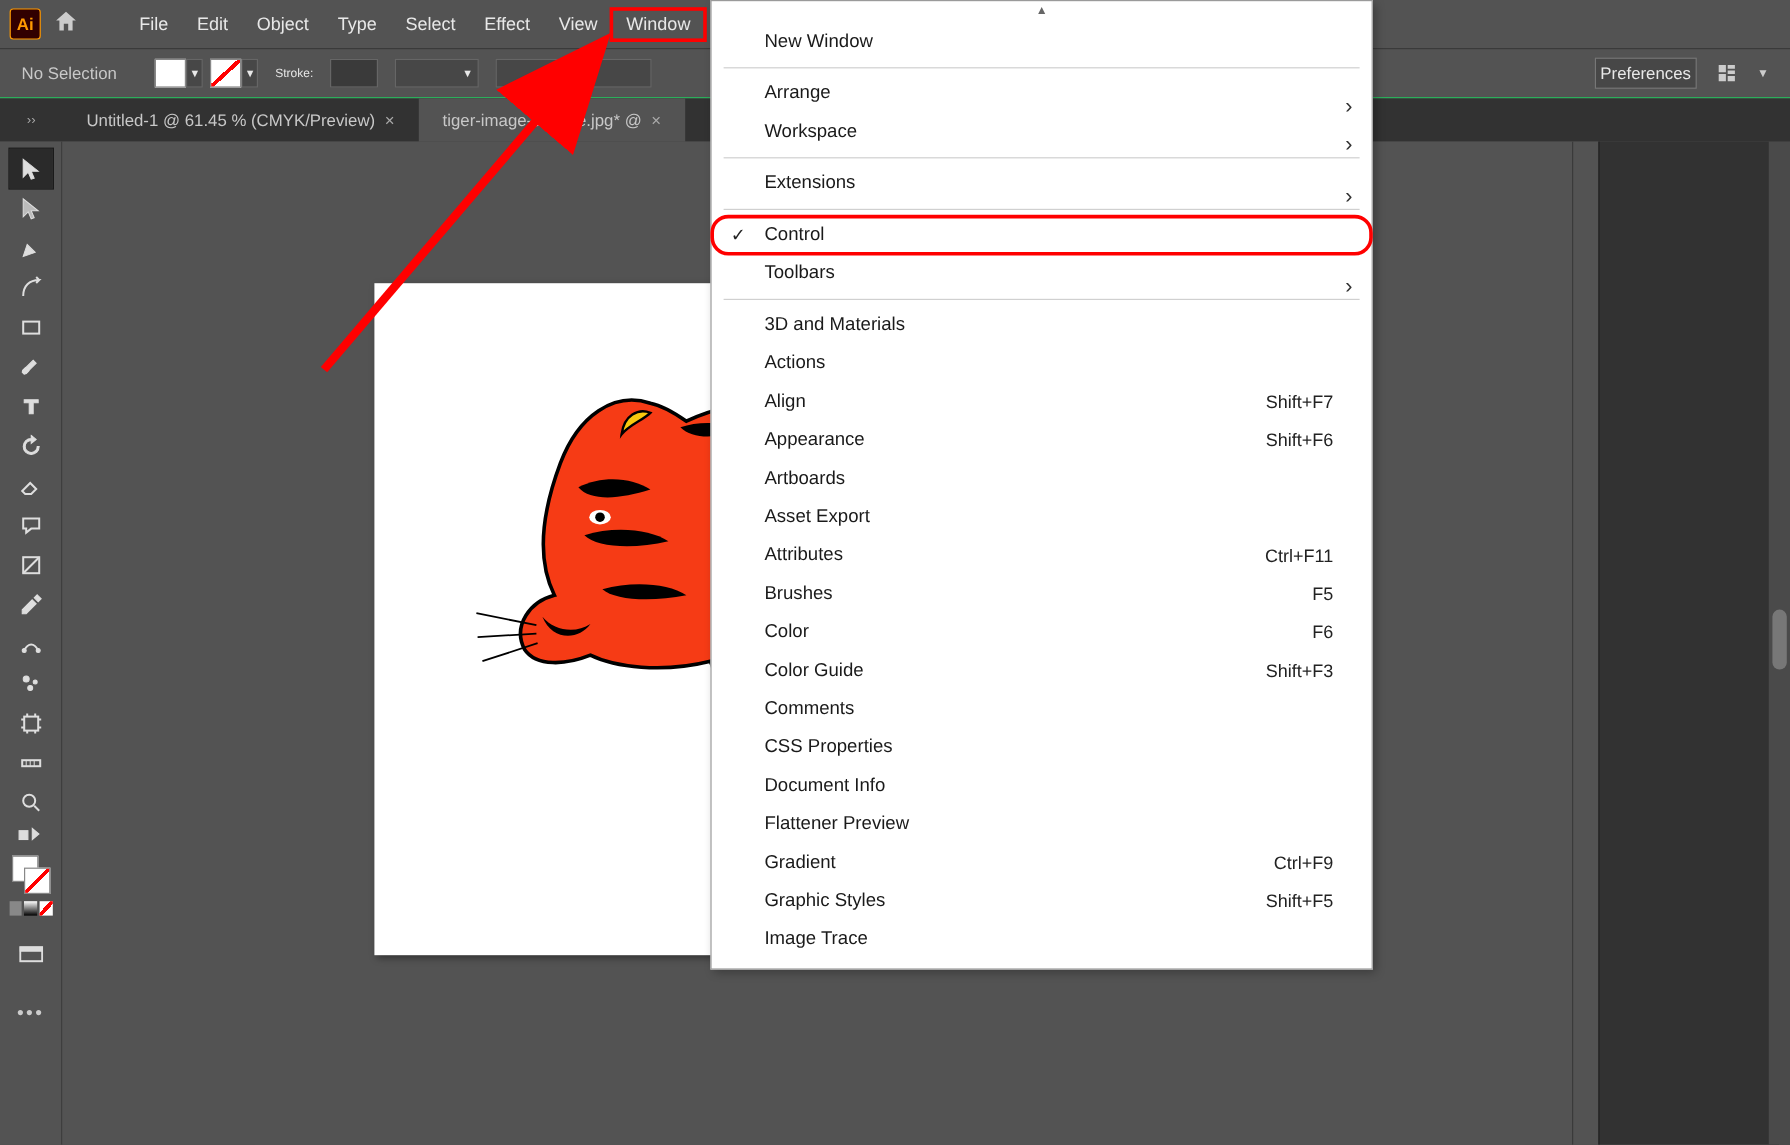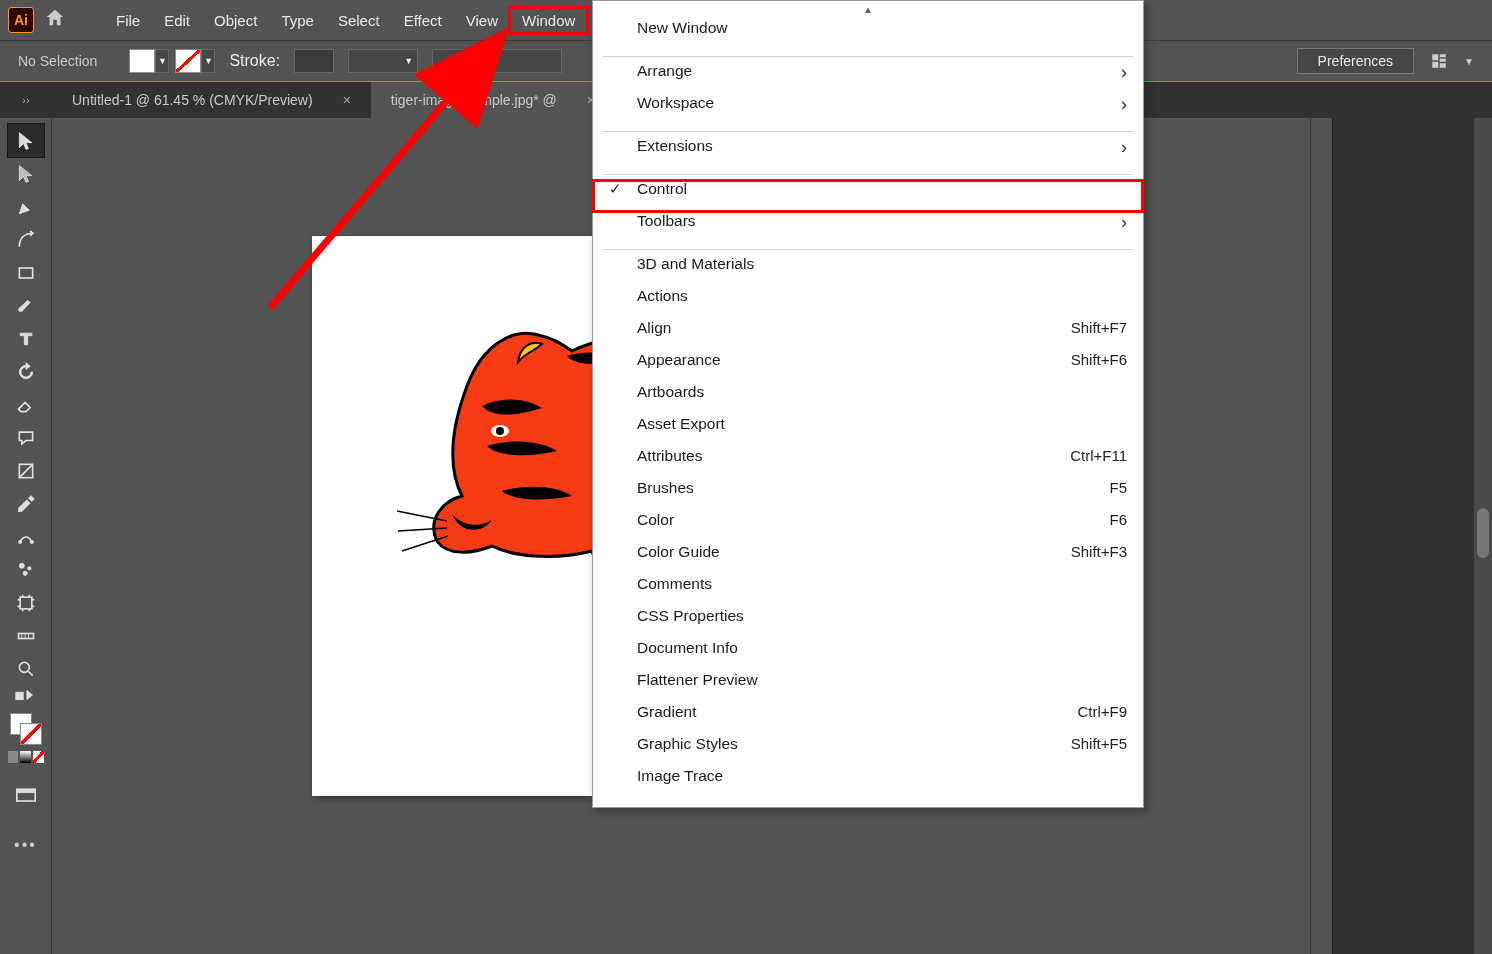--- a/index.html
+++ b/index.html
@@ -25,31 +25,31 @@
   .menubar .menu-item{padding:4px 12px;font-size:15px;color:var(--text-light);cursor:default;}
   .menubar .menu-item.active{outline:3px solid var(--highlight-red);outline-offset:-1px;}
   
   .controlbar{height:42px;background:var(--bg-dark);border-top:1px solid #3a3a3a;border-bottom:1px solid #22c55e;display:flex;align-items:center;padding:0 18px;gap:14px;}
   .controlbar .sel-label{font-size:14px;color:var(--text-mid);}
   .swatch{width:26px;height:24px;border:1px solid #888;display:inline-block;}
   .swatch.white{background:#fff;}
   .swatch.nostroke{background:#fff;position:relative;}
   .swatch.nostroke:after{content:"";position:absolute;left:0;top:0;right:0;bottom:0;background:linear-gradient(to top left,transparent 45%,red 45%,red 55%,transparent 55%);}
   .ctrl-drop{width:14px;height:24px;border:1px solid #666;background:#474747;display:inline-flex;align-items:center;justify-content:center;font-size:9px;}
-  .stroke-label{font-size:16px;color:var(--text-light);}
+  .stroke-label{font-size:10px;color:var(--text-light);}
   .stroke-field{width:40px;height:24px;background:#3a3a3a;border:1px solid #666;}
   .wide-drop{width:70px;height:24px;background:#474747;border:1px solid #666;display:flex;align-items:center;justify-content:flex-end;padding-right:4px;font-size:9px;}
   .opac-block{width:130px;height:24px;background:#474747;border:1px solid #666;}
   .spacer{flex:1;}
-  .pref-btn{padding:4px 20px;background:#474747;border:1px solid #777;font-size:14px;color:var(--text-light);}
+  .pref-btn{padding:4px 4px;background:#474747;border:1px solid #777;font-size:14px;color:var(--text-light);}
   .panel-icon{width:22px;height:22px;display:inline-flex;align-items:center;justify-content:center;}
   
   .tabstrip{height:36px;background:var(--bg-darkest);display:flex;align-items:stretch;}
   .tabstrip .expander{width:52px;display:flex;align-items:center;justify-content:center;color:#aaa;font-size:11px;}
-  .doc-tab{display:flex;align-items:center;padding:0 20px;font-size:14px;color:var(--text-mid);gap:30px;}
+  .doc-tab{display:flex;align-items:center;padding:0 20px;font-size:14px;color:var(--text-mid);gap:8px;}
   .doc-tab.active{background:var(--bg-dark);}
   .doc-tab .close{font-size:14px;color:#aaa;}
   
   .main{position:absolute;top:118px;bottom:0;left:0;right:0;display:flex;}
   .toolbox{width:52px;background:var(--bg-dark);display:flex;flex-direction:column;align-items:center;padding-top:6px;gap:0px;border-right:1px solid #3a3a3a;}
   .tool{width:36px;height:33px;display:flex;align-items:center;justify-content:center;color:#e0e0e0;}
   .tool.selected{background:#2a2a2a;outline:1px solid #1a1a1a;}
   .tool svg{fill:#dedede;stroke:#dedede;}
   .tool-fillstroke{margin-top:6px;width:36px;height:36px;position:relative;}
   .tool-fillstroke .fillbox{position:absolute;left:2px;top:2px;width:22px;height:22px;background:#fff;border:1px solid #888;}
@@ -63,26 +63,26 @@
   .tool-dots{margin-top:20px;letter-spacing:2px;color:#ccc;}
   .canvas-wrap{flex:1;background:var(--bg-dark);position:relative;overflow:hidden;}
   .artboard{position:absolute;left:260px;top:118px;width:430px;height:560px;background:#fff;box-shadow:2px 2px 6px rgba(0,0,0,.4);overflow:hidden;}
   .right-pad{width:22px;background:var(--bg-dark);border-left:1px solid #3a3a3a;}
   .right-panel{width:160px;background:var(--bg-darkest);border-left:1px solid #222;}
   
   .tiger{position:absolute;left:80px;top:60px;}
   
   .dropdown{position:absolute;left:592px;top:0;width:552px;background:var(--menu-bg);border:1px solid #9a9a9a;box-shadow:3px 3px 8px rgba(0,0,0,.3);z-index:20;padding-bottom:8px;}
   .dropdown .scroll-up{height:18px;display:flex;align-items:center;justify-content:center;color:#666;font-size:10px;border-bottom:1px solid transparent;}
-  .dd-row{height:32px;display:flex;align-items:flex-start;padding:0 16px 0 44px;font-size:15.5px;color:var(--menu-text);position:relative;}
+  .dd-row{height:32px;display:flex;align-items:center;padding:0 32px 0 44px;font-size:15.5px;color:var(--menu-text);position:relative;}
   .dd-row .shortcut{margin-left:auto;font-size:15px;color:#222;}
   .dd-row .sub:after{content:"›";position:absolute;right:16px;font-size:18px;color:#333;}
   .dd-row.checked:before{content:"✓";position:absolute;left:16px;font-size:15px;color:#222;}
   .dd-sep{height:1px;background:var(--menu-border);margin:5px 10px;}
-  .dd-row.highlight{outline:3px solid var(--highlight-red);outline-offset:-2px;}
+  .dd-row.highlight{outline:3px solid var(--highlight-red);outline-offset:-2px;border-radius:14px;}
   
   .arrow-svg{position:absolute;left:240px;top:8px;z-index:25;pointer-events:none;}
   
   .vscroll{position:absolute;right:0;top:0;bottom:0;width:18px;background:#4a4a4a;}
   .vscroll .thumb{position:absolute;left:3px;right:3px;top:390px;height:50px;background:#777;border-radius:6px;}
 </style>
 </head>
 <body>
 
 <div class="menubar">

